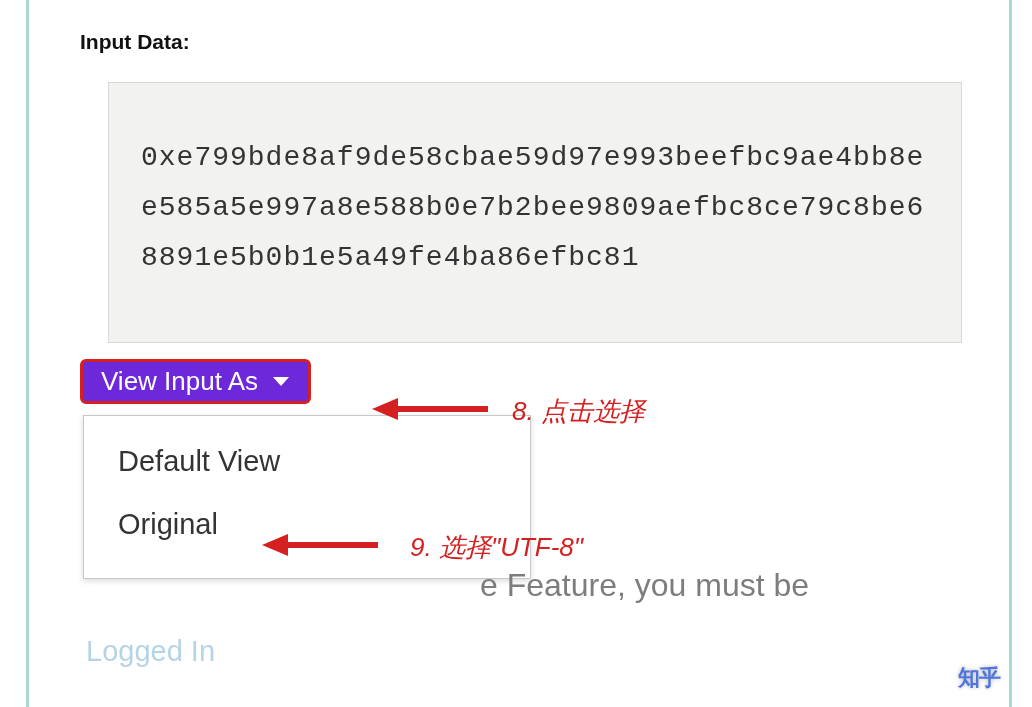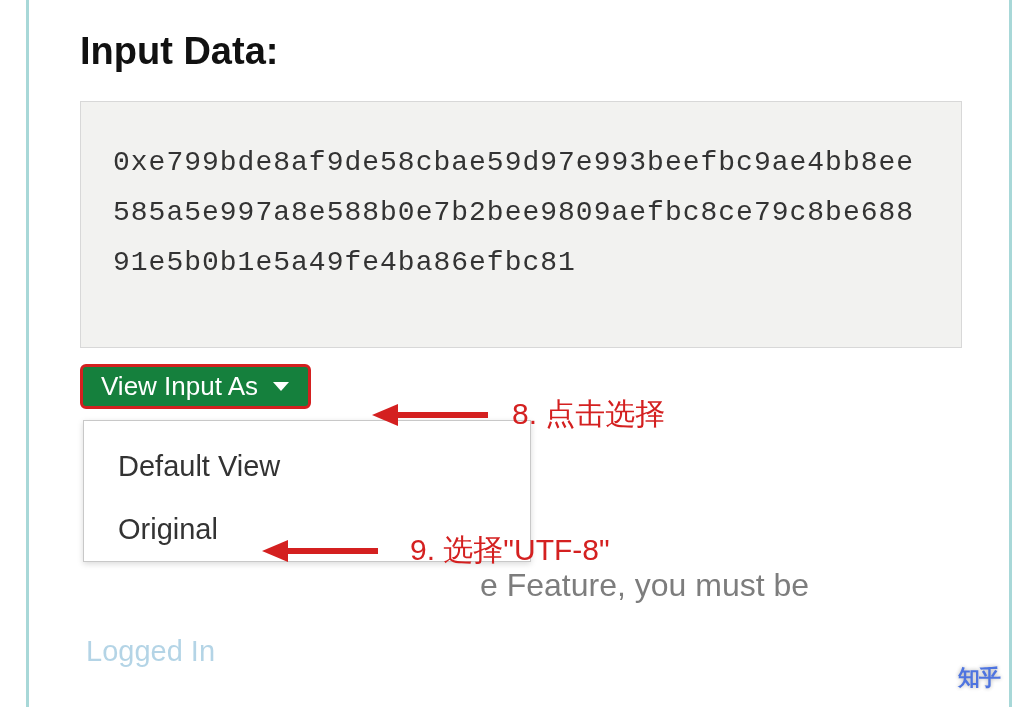--- a/index.html
+++ b/index.html
@@ -28,47 +28,48 @@
     }
     
     .content-area {
       position: absolute;
       top: 30px;
       left: 80px;
       right: 70px;
     }
     
     .section-title {
-      font-size: 38px;
+      font-size: 21px;
       font-weight: bold;
       color: #111111;
       margin-bottom: 28px;
     }
     
     .hex-box {
       background: #f2f2f0;
       border: 1px solid #d8d8d8;
-      padding: 36px 32px 60px 32px;
+      padding: 50px 32px 60px 32px;
       font-family: "Courier New", Courier, monospace;
       font-size: 28px;
       color: #333333;
       letter-spacing: 1px;
       line-height: 1.78;
       word-break: break-all;
+      margin-left: 28px;
     }
     
     .dropdown-area {
       margin-top: 16px;
       position: relative;
     }
     
     .dropdown-button {
       display: inline-flex;
       align-items: center;
-      background: #15803d;
+      background: #6d28d9;
       color: #ffffff;
       border: 3px solid #d42020;
       border-radius: 6px;
       font-size: 26px;
       padding: 4px 18px 4px 18px;
       cursor: pointer;
       font-family: Arial, Helvetica, sans-serif;
     }
     
     .dropdown-button .chevron {
@@ -85,21 +86,21 @@
     
     .dropdown-menu {
       position: absolute;
       top: 56px;
       left: 3px;
       width: 448px;
       background: #ffffff;
       border: 1px solid #c8c8c8;
       box-shadow: 0 2px 6px rgba(0,0,0,0.15);
       padding-top: 14px;
-      padding-bottom: 0;
+      padding-bottom: 22px;
     }
     
     .menu-item {
       font-size: 29px;
       color: #333333;
       padding: 14px 0 14px 34px;
       cursor: pointer;
       line-height: 1.2;
     }
     
@@ -114,24 +115,24 @@
     }
     
     .menu-row {
       padding: 10px 0;
       background: #f5f5f5;
     }
     
     .annotation {
       position: absolute;
       display: flex;
-      align-items: center;
       color: #d42020;
-      font-size: 30px;
+      font-size: 26px;
       font-family: Arial, "Microsoft YaHei", sans-serif;
+      font-style: italic;
     }
     
     .arrow-svg {
       width: 120px;
       height: 30px;
       flex-shrink: 0;
     }
     
     .annotation-8 {
       top: 394px;

